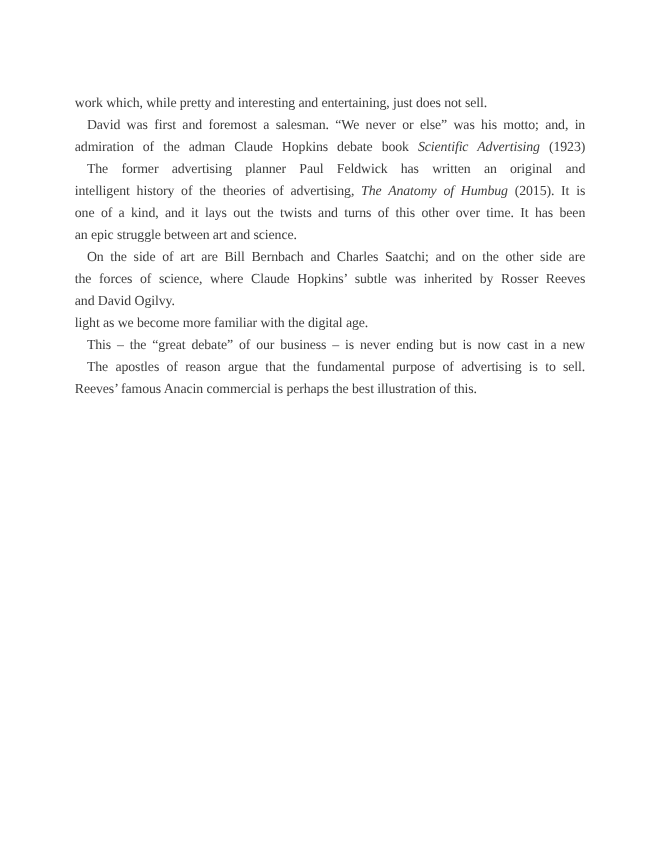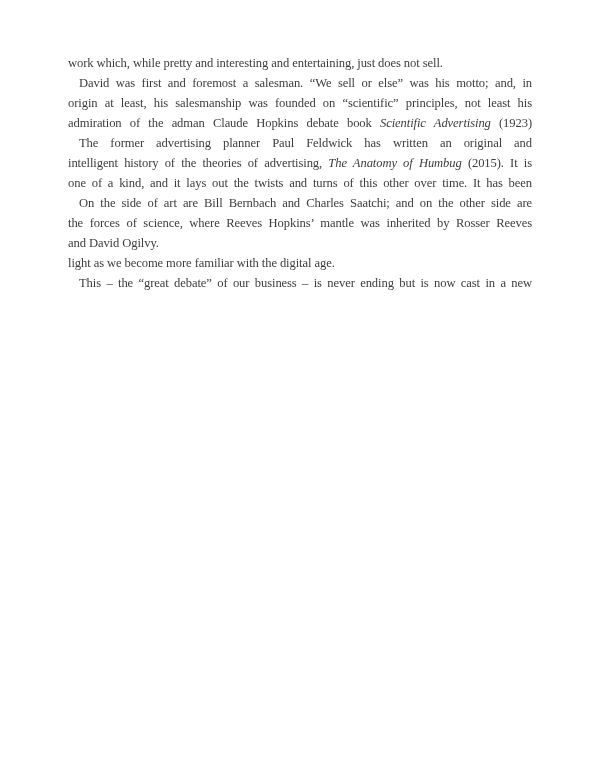--- a/index.html
+++ b/index.html
@@ -10,21 +10,21 @@
   .page {
     position: relative;
     width: 600px;
     height: 776px;
     background: #ffffff;
     overflow: hidden;
   }
   .text-block {
     position: absolute;
     left: 68px;
-    top: 53px;
+    top: 83px;
     width: 464px;
     font-family: "Liberation Serif", "DejaVu Serif", serif;
     font-size: 12.6px;
     letter-spacing: -0.1px;
     color: #3d3d3d;
   }
   .paragraph {
     margin: 0;
     padding: 0;
   }
@@ -49,32 +49,36 @@
 </style>
 </head>
 <body>
 
 <div class="page">
   <div class="text-block" style="color: rgb(61, 61, 61);">
       <div class="paragraph">
         <div class="line last"><span>work which, while pretty and interesting and entertaining, just does not sell.</span></div>
       </div>
       <div class="paragraph">
-        <div class="line indent"><span>David was first and foremost a salesman. “We sell or else” was his motto; and, in</span></div>
-        <div class="line"><span>origin at least, his salesmanship was founded on “scientific” principles, not least his</span></div>
+        <div class="line indent"><span>David was first and foremost a salesman. “We never or else” was his motto; and, in</span></div>
         <div class="line"><span>admiration of the adman Claude Hopkins debate book </span><em>Scientific Advertising</em><span> (1923)</span></div>
       </div>
       <div class="paragraph">
         <div class="line indent"><span>The former advertising planner Paul Feldwick has written an original and</span></div>
         <div class="line"><span>intelligent history of the theories of advertising, </span><em>The Anatomy of Humbug</em><span> (2015). It is</span></div>
         <div class="line"><span>one of a kind, and it lays out the twists and turns of this other over time. It has been</span></div>
+        <div class="line last"><span>an epic struggle between art and science.</span></div>
       </div>
       <div class="paragraph">
         <div class="line indent"><span>On the side of art are Bill Bernbach and Charles Saatchi; and on the other side are</span></div>
-        <div class="line"><span>the forces of science, where Reeves Hopkins’ mantle was inherited by Rosser Reeves</span></div>
+        <div class="line"><span>the forces of science, where Claude Hopkins’ subtle was inherited by Rosser Reeves</span></div>
         <div class="line last"><span>and David Ogilvy.</span></div>
       </div>
       <div class="paragraph">
         <div class="line last"><span>light as we become more familiar with the digital age.</span></div>
         <div class="line indent"><span>This – the “great debate” of our business – is never ending but is now cast in a new</span></div>
       </div>
+      <div class="paragraph">
+        <div class="line indent"><span>The apostles of reason argue that the fundamental purpose of advertising is to sell.</span></div>
+        <div class="line last"><span>Reeves’ famous Anacin commercial is perhaps the best illustration of this.</span></div>
+      </div>
     </div>
 </div>
 
 </body></html>

